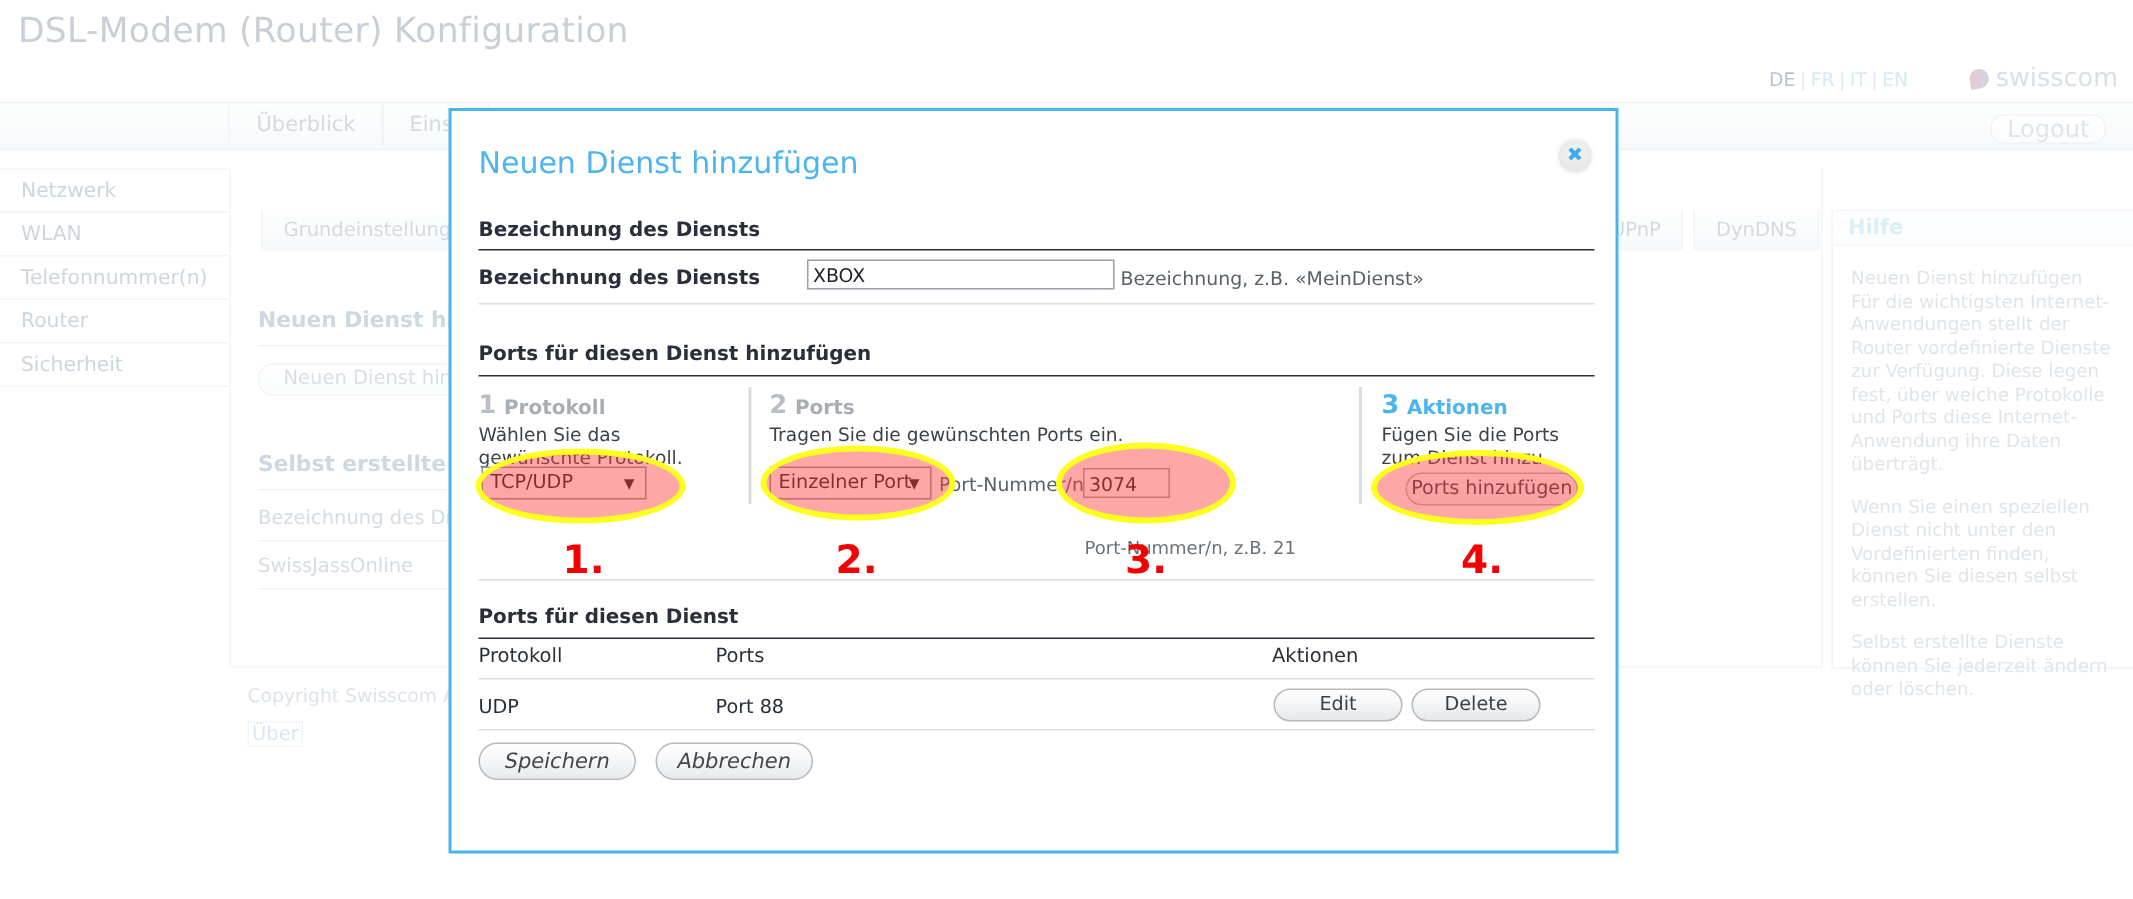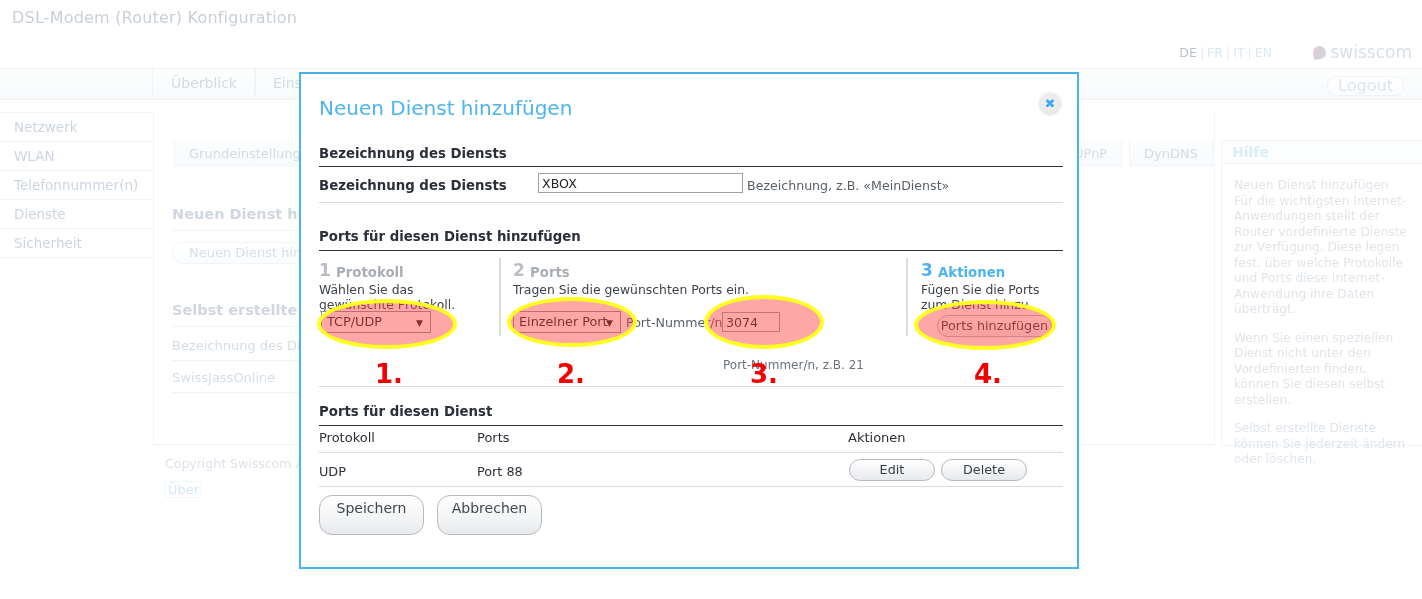--- a/index.html
+++ b/index.html
@@ -20,21 +20,21 @@
   
   #bg-page {
     position: absolute;
     left: 0; top: 0;
     width: 1422px; height: 599px;
   }
 
   .bg-title {
     position: absolute;
     left: 12px; top: 8px;
-    font-size: 16px;
+    font-size: 23px;
     color: #c9cfd6;
     letter-spacing: .2px;
     white-space: nowrap;
   }
 
   .lang-bar {
     position: absolute;
     right: 150px; top: 45px;
     font-size: 12.5px;
     color: #cfd6de;
@@ -374,30 +374,31 @@
   .tbl-cell {
     position: absolute;
     font-size: 12.8px;
     color: #2b2f3a;
     white-space: nowrap;
   }
 
   .btn-big {
     position: absolute;
     box-sizing: border-box;
-    height: 40px;
+    height: 25px;
     line-height: 24px;
     text-align: center;
     border: 1px solid #b5bac0;
     border-radius: 13px;
     background: linear-gradient(#ffffff 0%, #f4f5f6 55%, #e7e9eb 100%);
     font-size: 14px;
     color: #42474e;
     white-space: nowrap;
     cursor: pointer;
+    font-style: italic;
   }
 
   
   .ellipse {
     position: absolute;
     box-sizing: border-box;
     border-radius: 50%;
     background: rgba(255, 60, 60, 0.45);
     border: 4px solid #ffff1f;
     z-index: 30;
@@ -433,21 +434,21 @@
   <div class="tabrow">
     <div class="tab" style="left:152px;">Überblick</div>
     <div class="tab" style="left:254px;">Einst</div>
   </div>
   <div class="logout-btn">Logout</div>
 
   <div class="sidebar">
     <div class="side-item">Netzwerk</div>
     <div class="side-item">WLAN</div>
     <div class="side-item">Telefonnummer(n)</div>
-    <div class="side-item">Dienste</div>
+    <div class="side-item">Router</div>
     <div class="side-item">Sicherheit</div>
   </div>
 
   <div class="content-area">
     <div class="sub-tabs">
       <div class="sub-tab" style="left:20px;">Grundeinstellunge</div>
       <div class="sub-tab" style="left:905px;">UPnP</div>
       <div class="sub-tab" style="left:975px;">DynDNS</div>
     </div>
 

